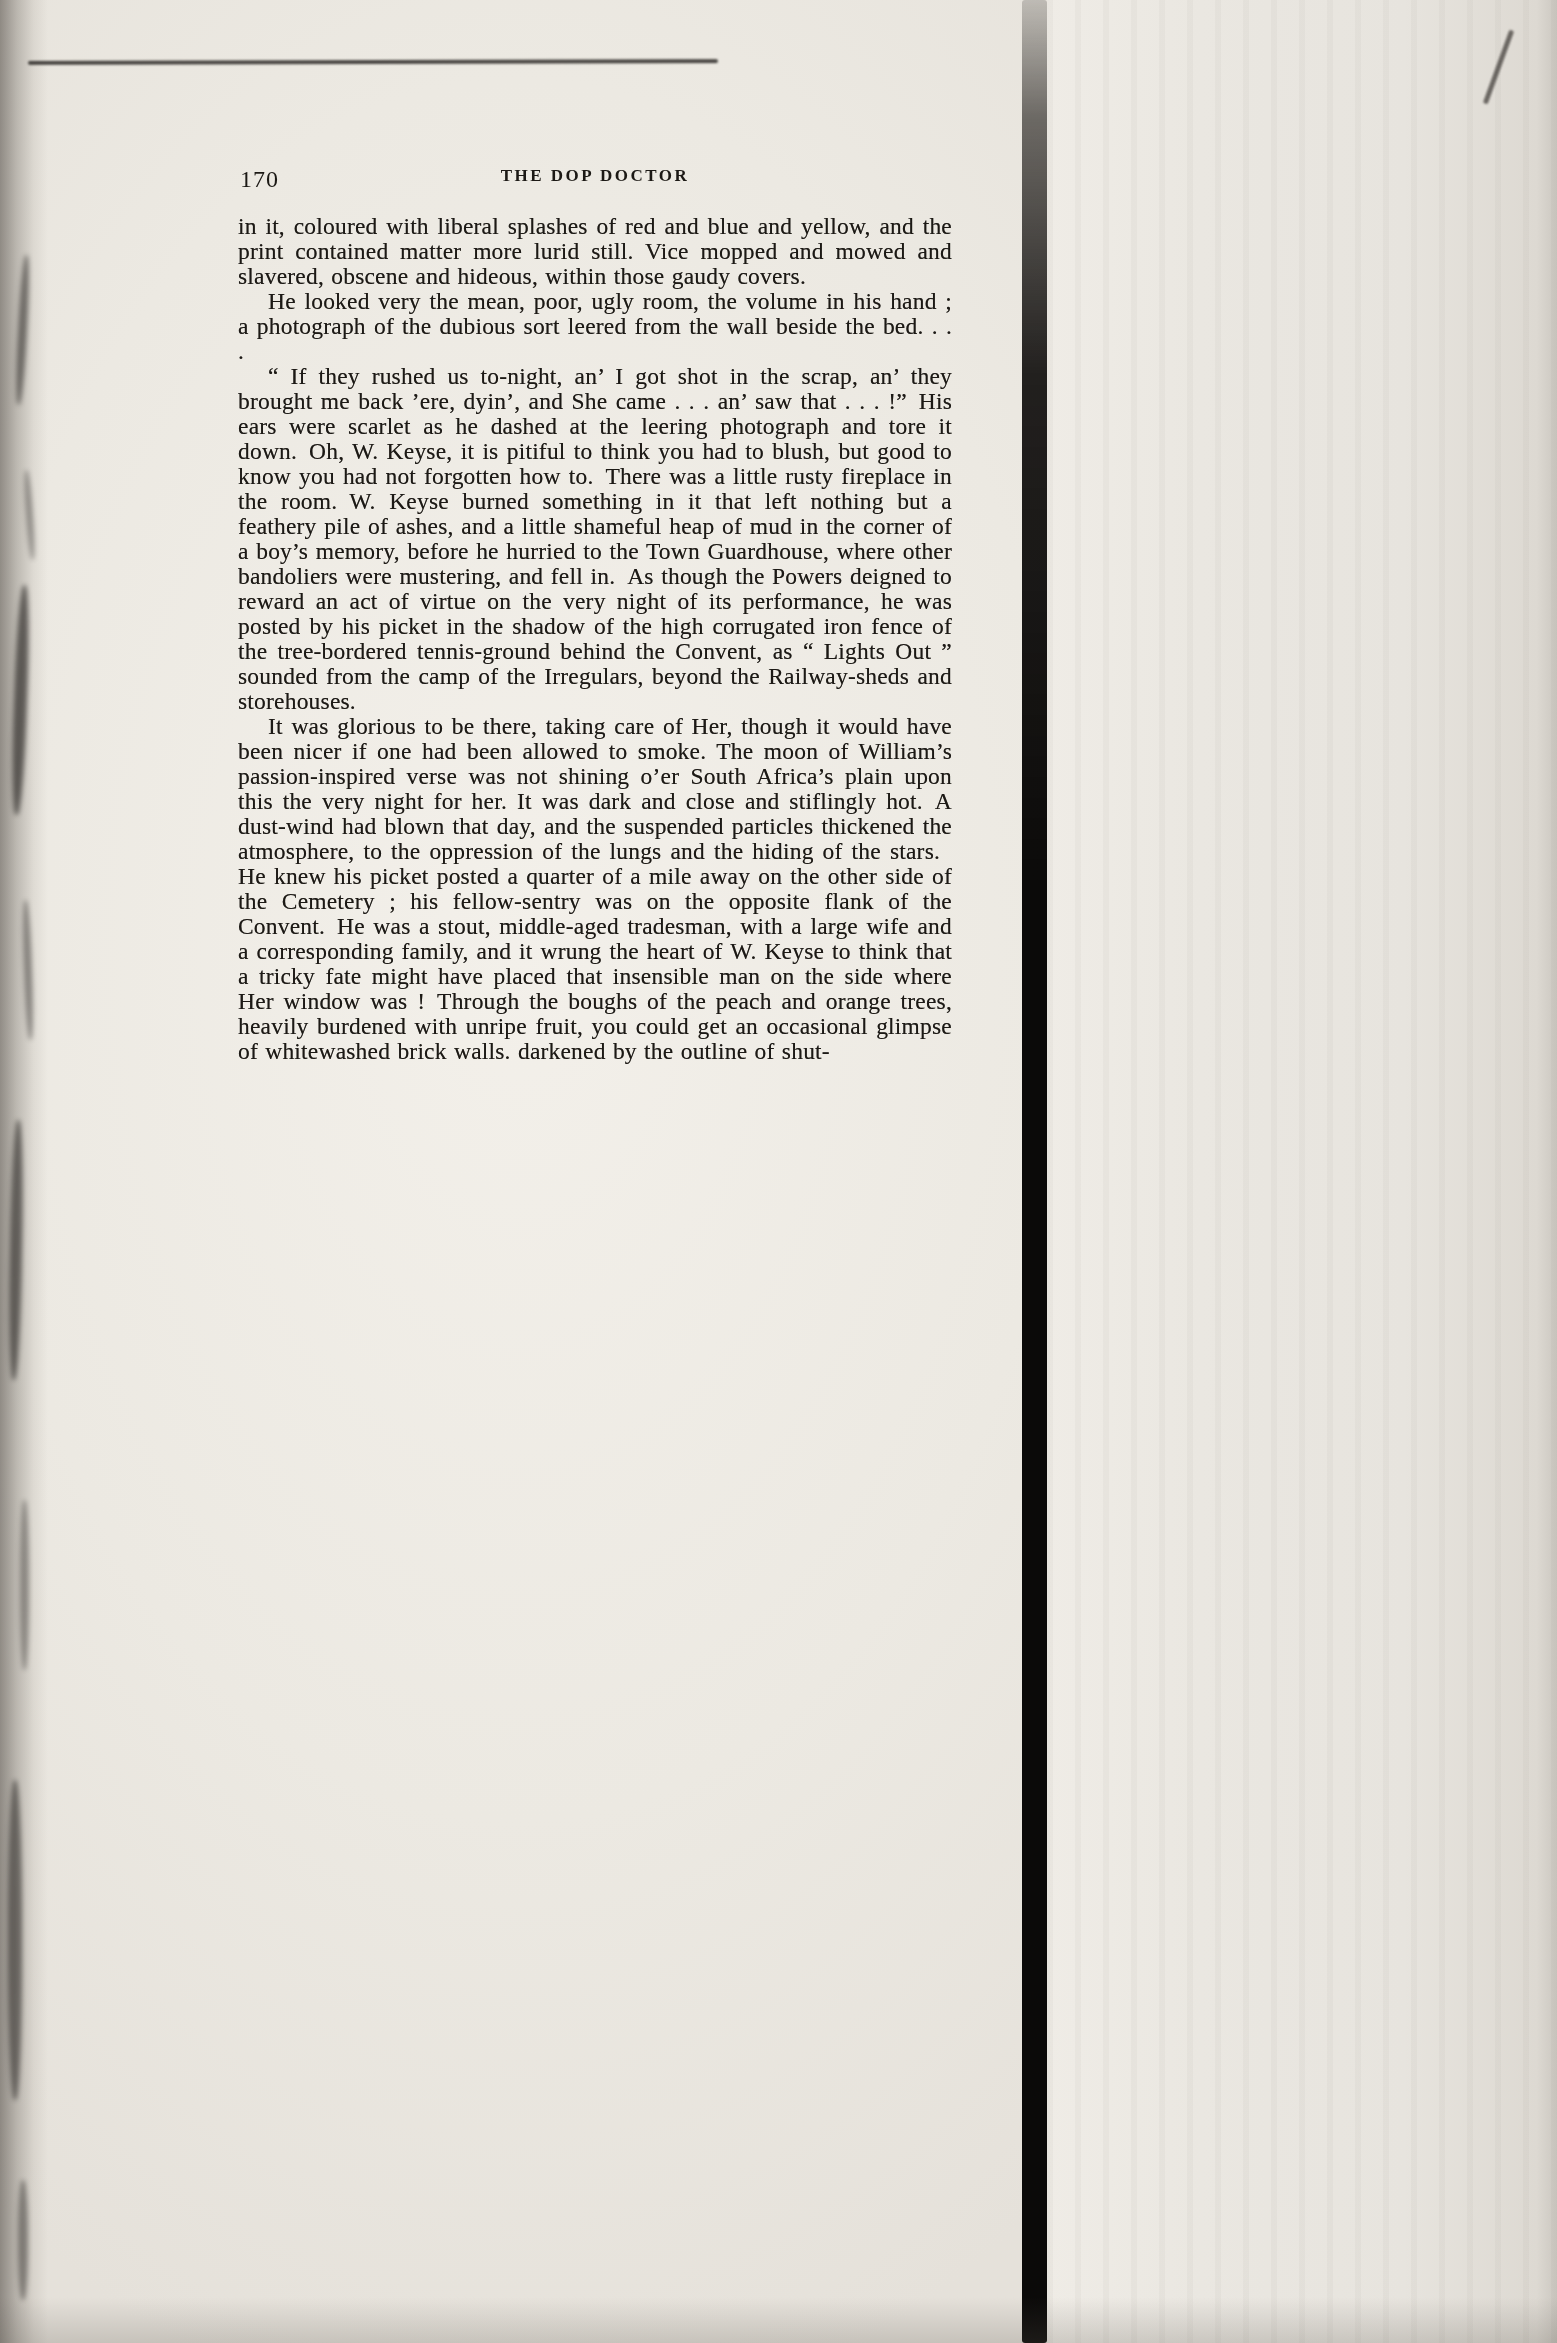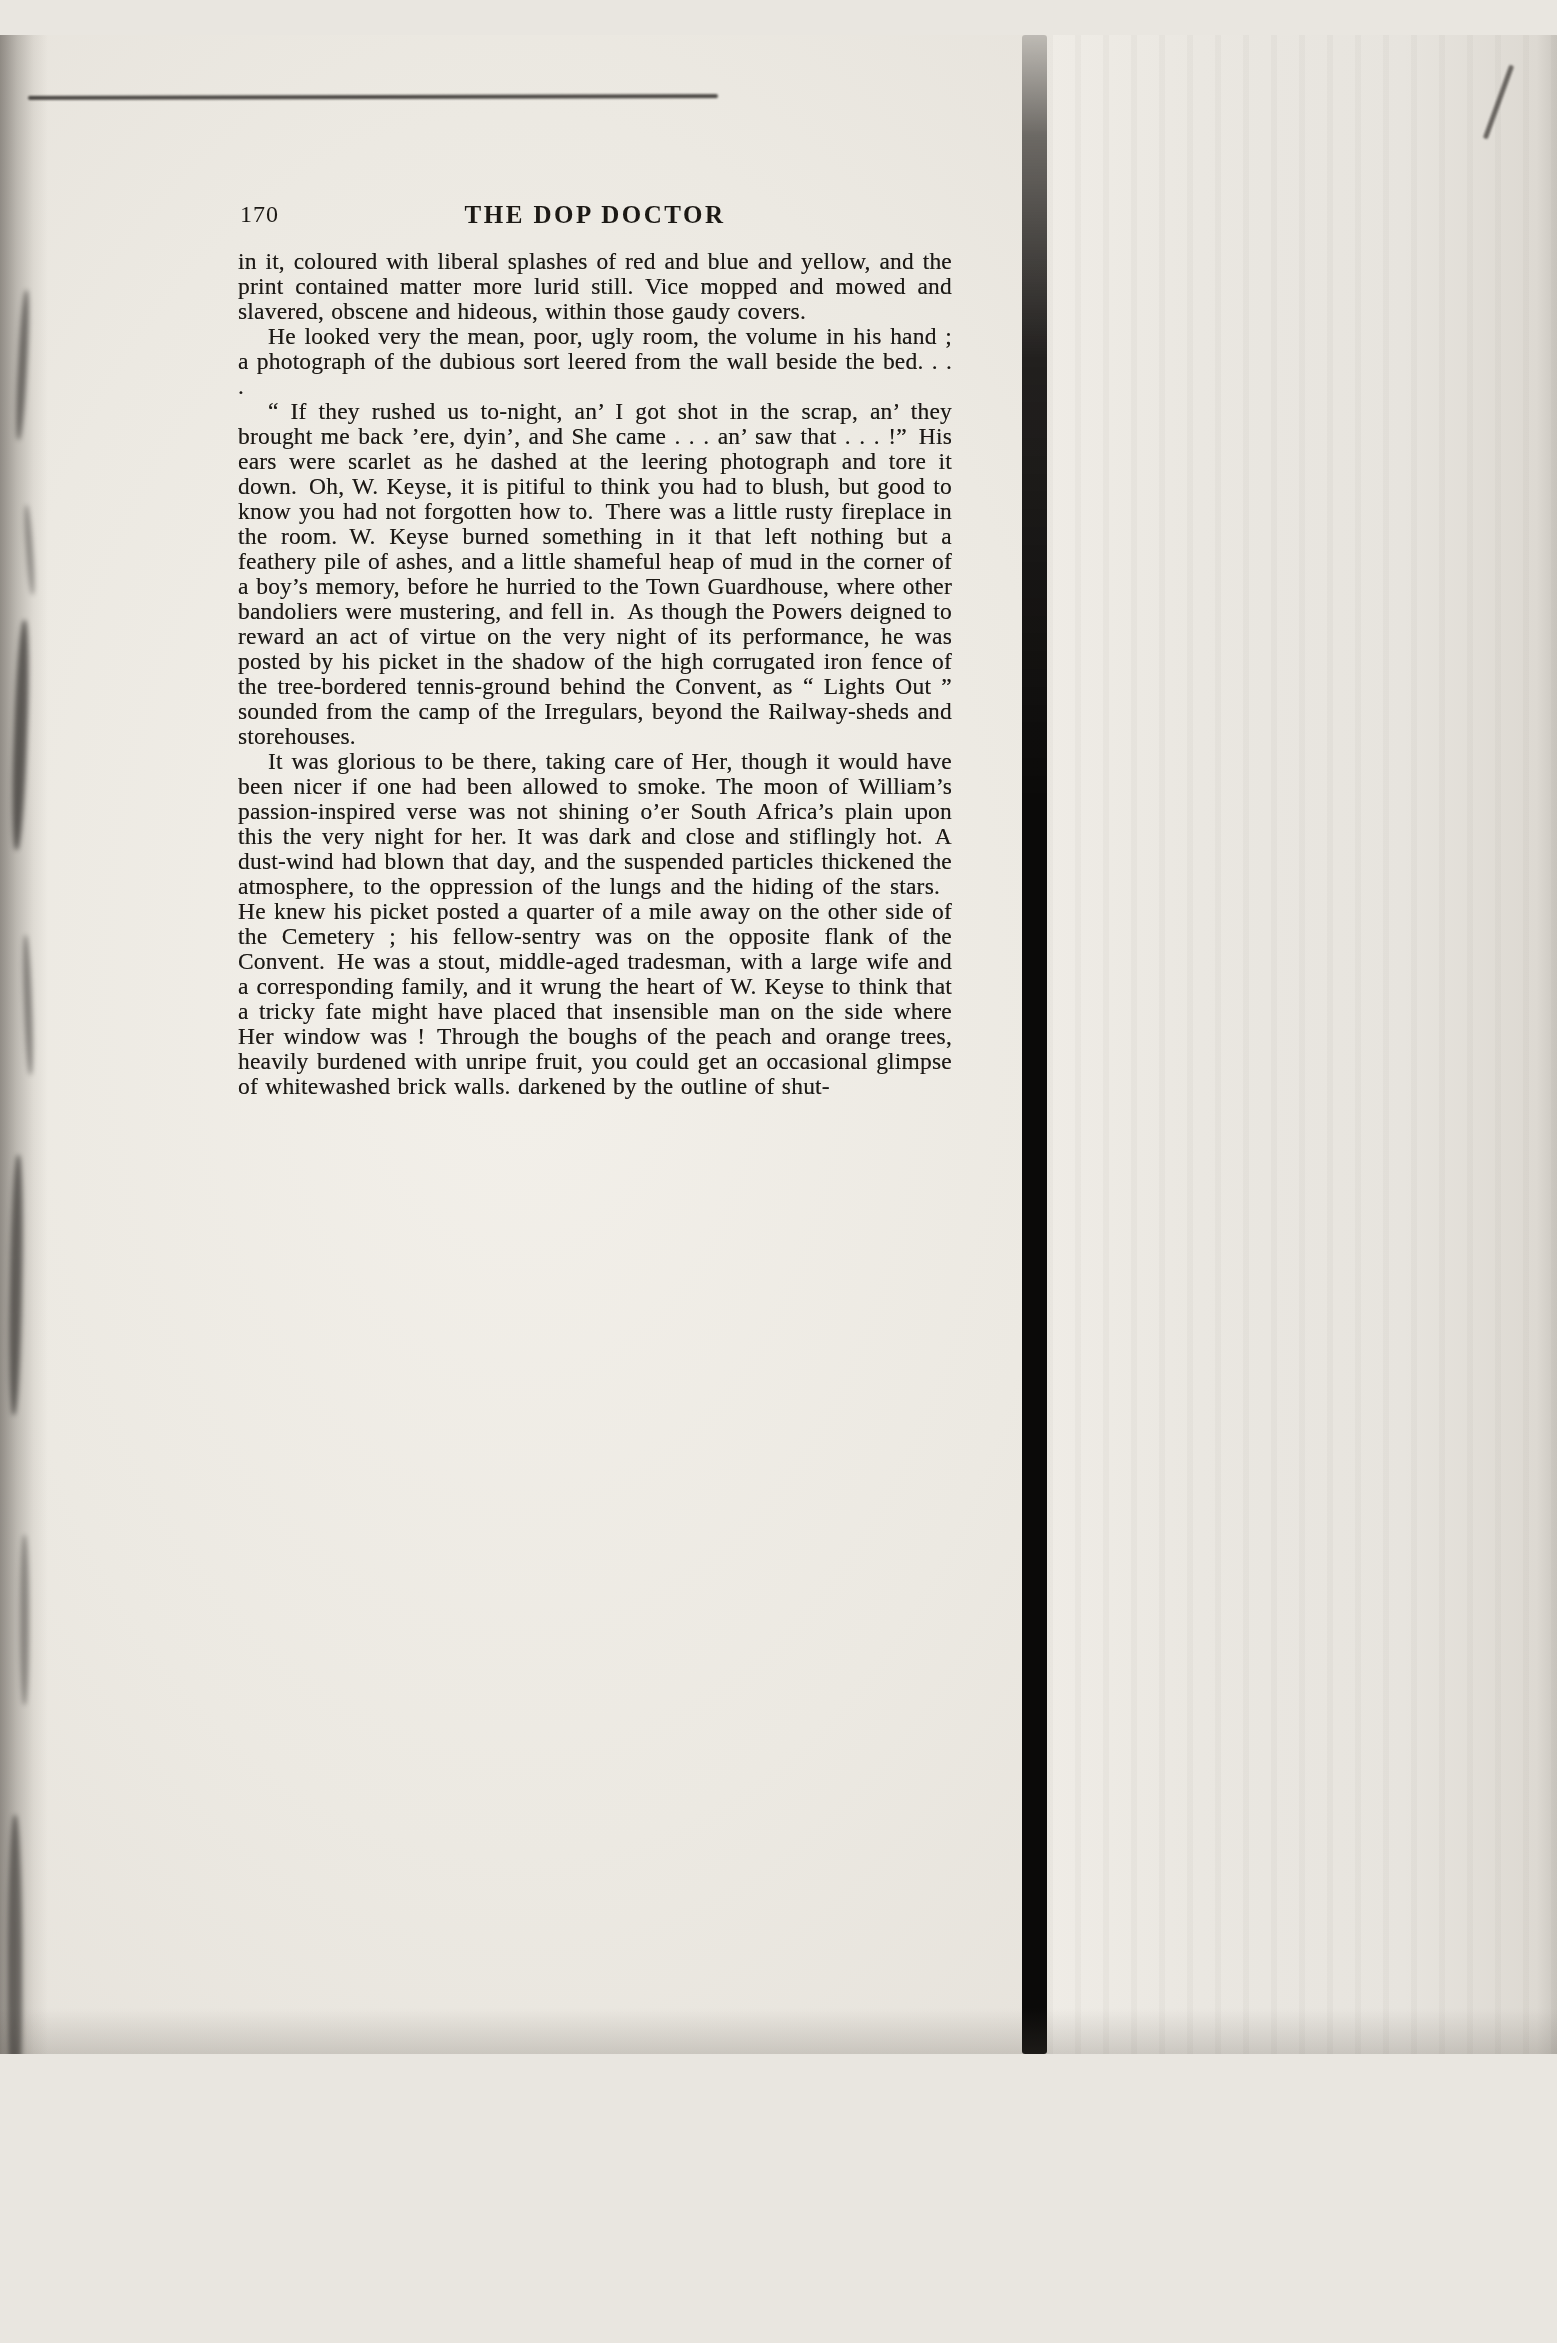--- a/index.html
+++ b/index.html
@@ -3,24 +3,23 @@
 <meta charset="utf-8">
 <style>
   * { box-sizing: border-box; }
   html, body { margin: 0; padding: 0; }
   body {
     width: 1557px; height: 2343px;
     background: #e9e6e0;
     font-family: "Liberation Serif", "DejaVu Serif", serif;
   }
   .scan {
-    position: relative; width: 1557px; height: 2019px; overflow: hidden;
+    position: relative; width: 1557px; height: 2343px; overflow: hidden;
     background: radial-gradient(ellipse 950px 1500px at 520px 950px,
                 #f3f0ea 0%, #ece9e2 58%, #e5e1da 100%);
-    margin-top: 35px;
   }
   
   .right-area {
     position: absolute; left: 1047px; top: 0; width: 510px; height: 100%;
     background: linear-gradient(90deg, #efece6 0%, #eae7e1 30%, #e7e4de 70%, #ddd9d2 96%, #cbc7c0 100%);
   }
   .right-area::after {
     content: ""; position: absolute; inset: 0;
     background: repeating-linear-gradient(90deg, rgba(120,115,105,0.05) 0 6px, rgba(0,0,0,0) 6px 28px);
   }
@@ -58,21 +57,21 @@
     position: absolute; left: 238px; top: 166px; width: 714px;
     color: #1c1915;
   }
   .head-row { position: relative; height: 34px; }
   .pagenum {
     position: absolute; left: 2px; top: 0;
     font-size: 24px; letter-spacing: 1px;
   }
   .title {
     position: absolute; left: 0; right: 0; top: 0; text-align: center;
-    font-size: 25px; font-weight: bold; letter-spacing: 2.5px;
+    font-size: 17px; font-weight: bold; letter-spacing: 2.5px;
   }
   .body {
     margin-top: 14px;
     font-size: 23.5px; line-height: 25px;
     text-align: justify;
     letter-spacing: 0.2px; word-spacing: 1.2px;
     text-shadow: 0 0 0.5px rgba(28,25,21,0.55);
   }
   .body p { margin: 0; }
   .body p.indent { text-indent: 30px; }

